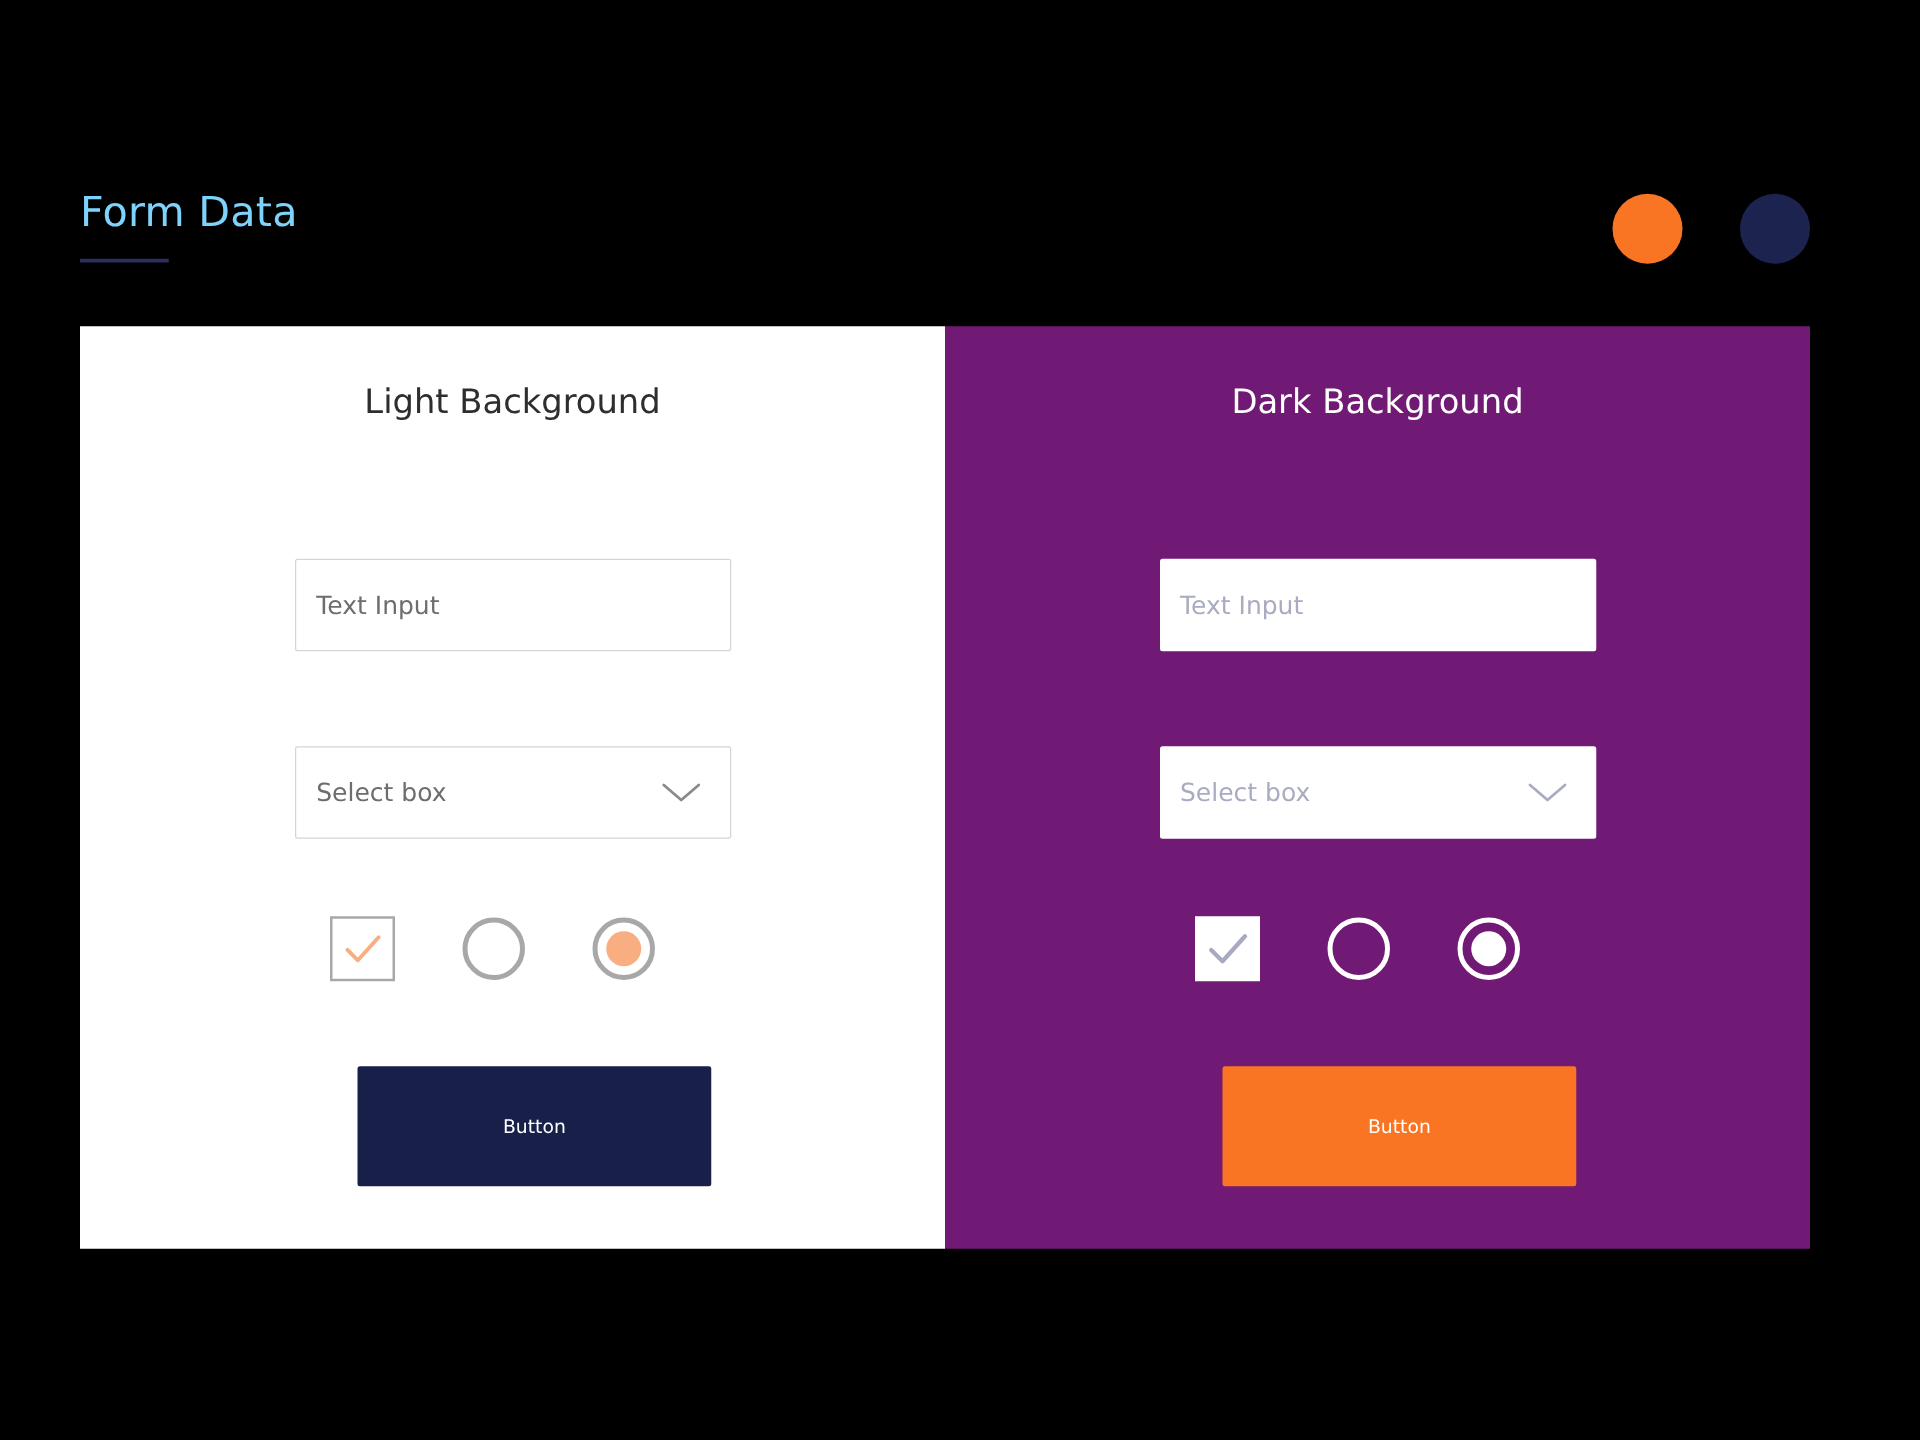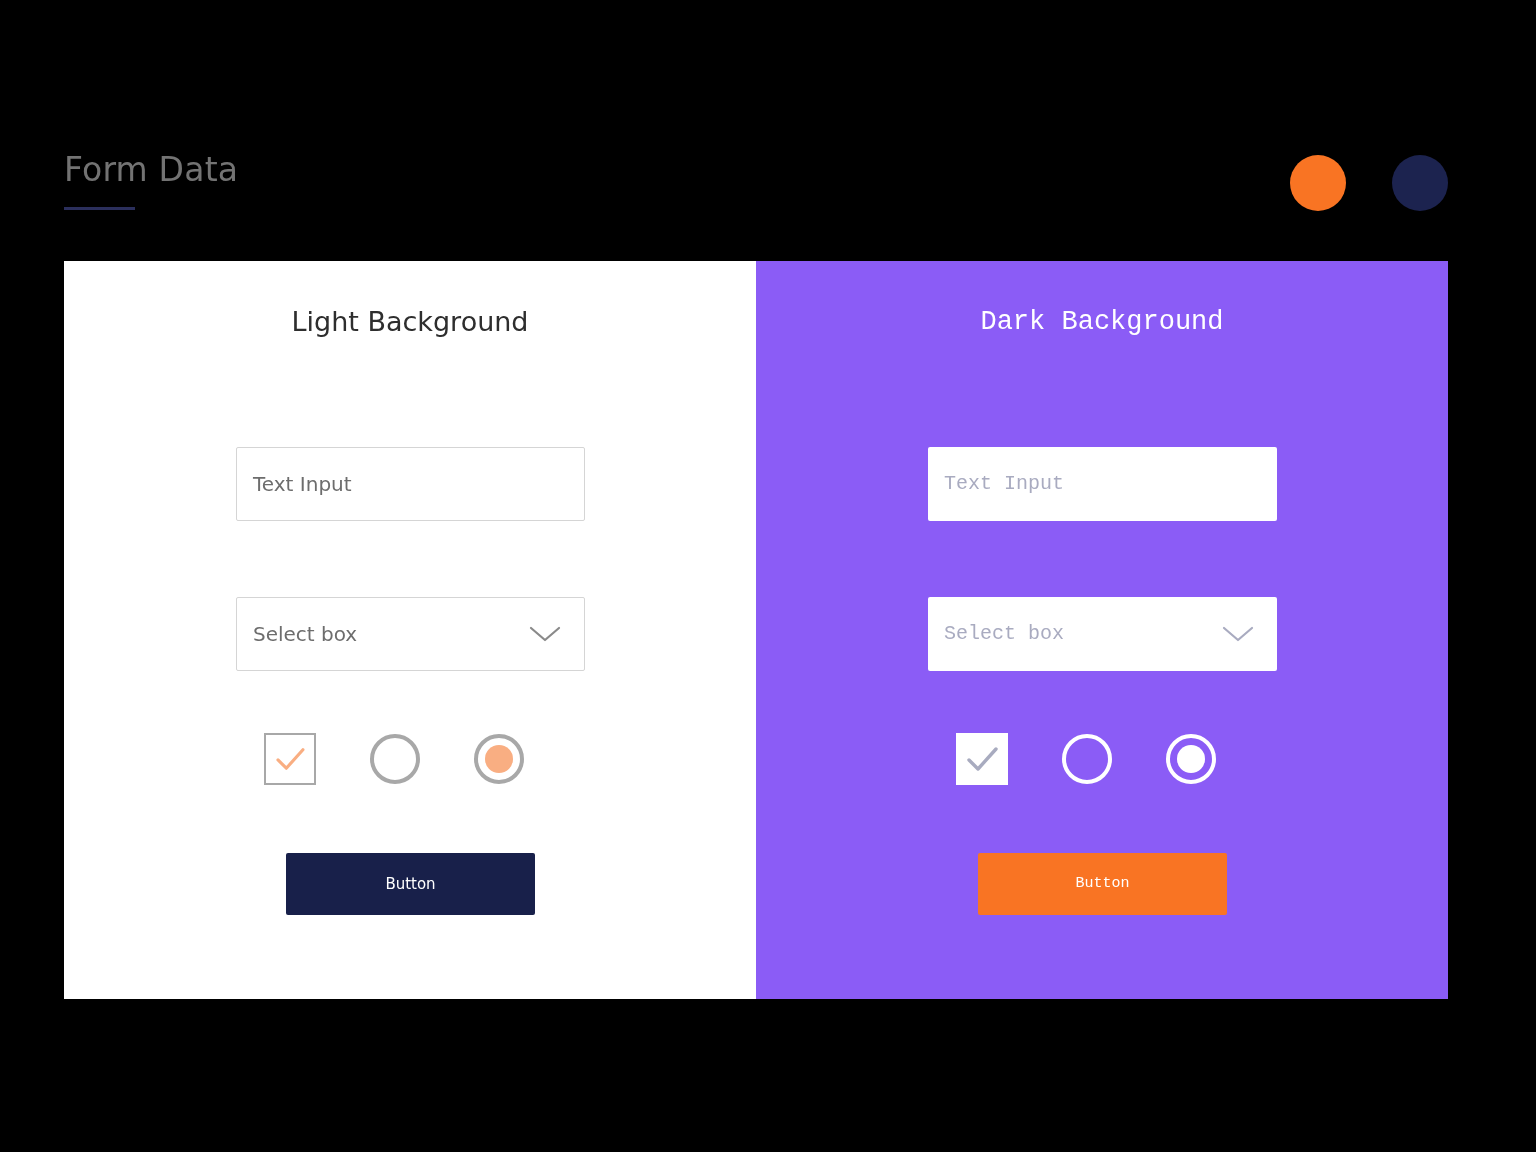--- a/index.html
+++ b/index.html
@@ -22,21 +22,21 @@
     top: 148px;
     width: 1384px;
     height: 72px;
   }
   .page-title {
     position: absolute;
     left: 0;
     top: 0;
     font-size: 33px;
     font-weight: 400;
-    color: #737373;
+    color: #7dd3fc;
     letter-spacing: 0.2px;
     line-height: 44px;
     white-space: nowrap;
   }
   .title-underline {
     position: absolute;
     left: 0;
     top: 59px;
     width: 71px;
     height: 3px;
@@ -65,21 +65,21 @@
     height: 738px;
     display: flex;
   }
   .panel {
     width: 692px;
     height: 738px;
     position: relative;
     box-sizing: border-box;
   }
   .panel-light { background: #ffffff; }
-  .panel-dark  { background: #8b5cf6; font-family: Liberation Mono, monospace; }
+  .panel-dark  { background: #701a75; }
 
   .panel-heading {
     position: absolute;
     top: 43px;
     left: 0;
     right: 0;
     text-align: center;
     font-size: 27px;
     font-weight: 400;
     line-height: 36px;
@@ -194,21 +194,21 @@
     margin-left: 50px;
     width: 249px;
     height: 62px;
     border: none;
     border-radius: 2px;
     font-family: inherit;
     font-size: 15px;
     line-height: 62px;
     color: #ffffff;
     text-align: center;
-    padding: 0;
+    padding: 17px;
     cursor: pointer;
     display: block;
   }
   .btn-navy   { background: #18204a; }
   .btn-orange { background: #f97423; }
 </style>
 </head>
 <body>
 
 <div class="header">

